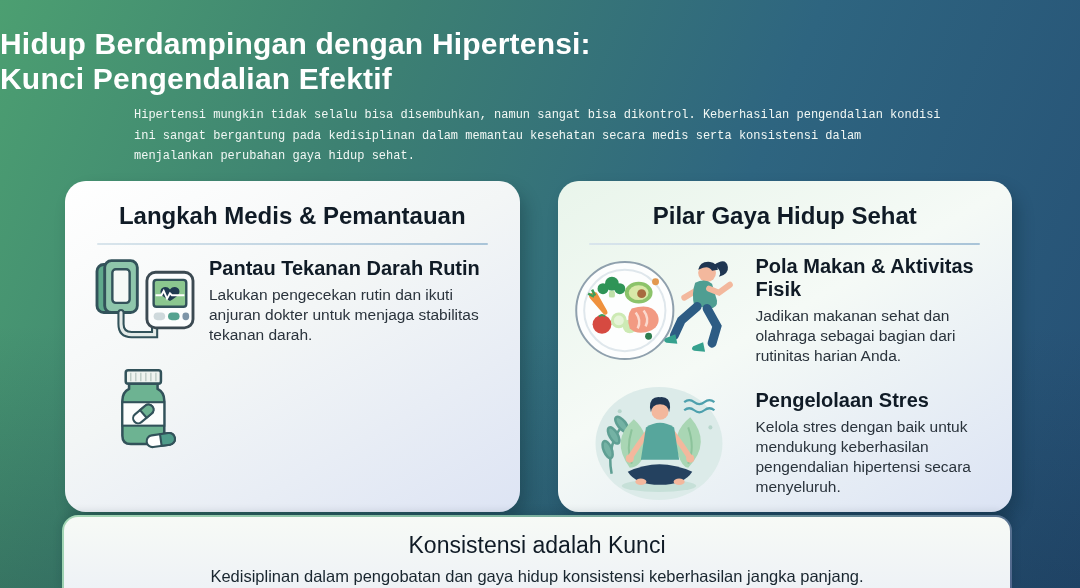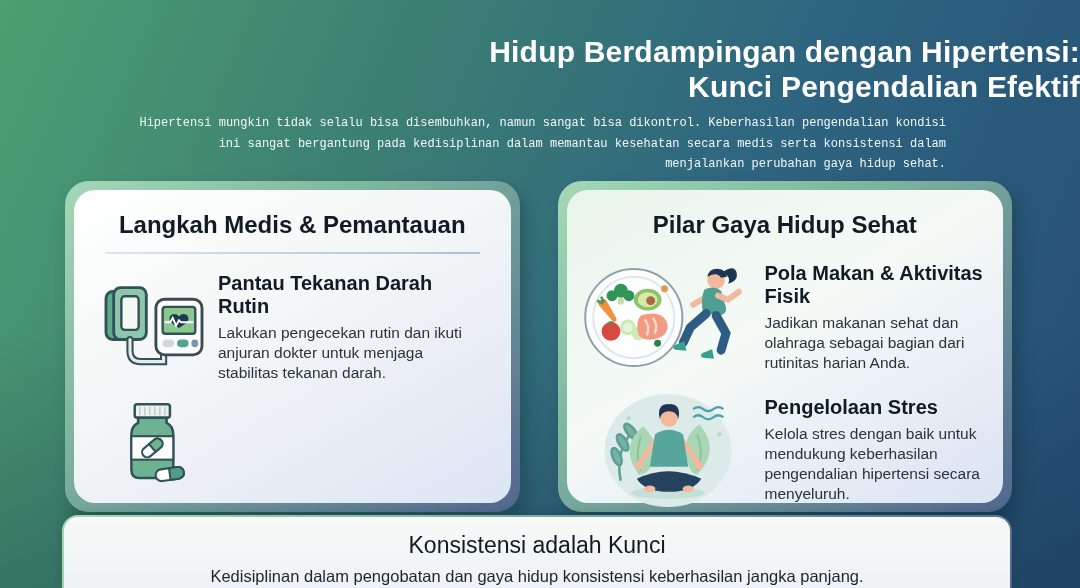--- a/index.html
+++ b/index.html
@@ -4,37 +4,37 @@
 <style>
   html,body{margin:0;padding:0;}
   body{font-family:"Liberation Sans",sans-serif;}
   .canvas{
     position:relative;width:1080px;height:588px;overflow:hidden;
     background-image:
       linear-gradient(rgba(8,22,38,0) 55%, rgba(8,22,38,0.20)),
       linear-gradient(113deg,#4c9f71 0%,#3d8172 30%,#2e6580 62%,#254e74 100%);
   }
   
-  .header{position:absolute;top:8px;left:0;width:100%;text-align:right;color:#ffffff;}
+  .header{position:absolute;top:0;left:0;width:100%;text-align:left;color:#ffffff;}
   .title{margin:26px auto 0;font-size:30px;line-height:35px;font-weight:700;letter-spacing:.2px;}
   .title span{display:block;}
   .subtitle{margin:9px auto 0;max-width:812px;font-size:12px;line-height:20.5px;color:#f2f8f5;font-family:Liberation Mono, monospace;}
   
   .cards{position:absolute;top:181px;left:65px;right:68px;height:331px;display:flex;gap:38px;}
-  .card{flex:1;border-radius:24px;padding:9px;
+  .card{flex:1;border-radius:24px;padding:0;
     background:linear-gradient(140deg,#a5d8b6 0%,#7fb79f 35%,#51678e 100%);
     box-shadow:6px 9px 16px rgba(8,28,40,.28);}
   .card-inner{height:100%;border-radius:21px;display:flex;flex-direction:column;box-sizing:border-box;}
   .card-left .card-inner{background:linear-gradient(150deg,#ffffff 0%,#f3f6f6 45%,#dde4f4 100%);}
   .card-right .card-inner{background:linear-gradient(150deg,#e9f5eb 0%,#f5faf6 45%,#dbe3f4 100%);}
   .card-title{margin:21px 0 0;text-align:center;font-size:24px;font-weight:700;color:#101b26;}
   .divider{height:2px;width:86%;margin:13px auto 0;border-radius:1px;
     background:linear-gradient(to right,#d9e5ec,#a9c4d8);}
   .item{display:flex;align-items:center;padding:0 24px;}
-  .card-left .item-1{margin-top:18px;}
+  .card-left .item-1{margin-top:8px;}
   .card-left .item-2{margin-top:18px;}
   .card-right .item{padding:0 12px;}
   .card-right .item-1{margin-top:8px;}
   .card-right .item-2{margin-top:10px;}
   .icon-col{flex:0 0 112px;display:flex;justify-content:center;align-items:center;}
   .card-right .icon-col{flex:0 0 178px;}
   .item-text{flex:1;padding-left:8px;}
   .item-title{margin:0;font-size:20px;font-weight:700;color:#101b26;}
   .item-body{margin:5px 0 0;font-size:15.5px;line-height:20px;color:#2a333c;max-width:300px;}
   .card-right .item-body{max-width:252px;}

